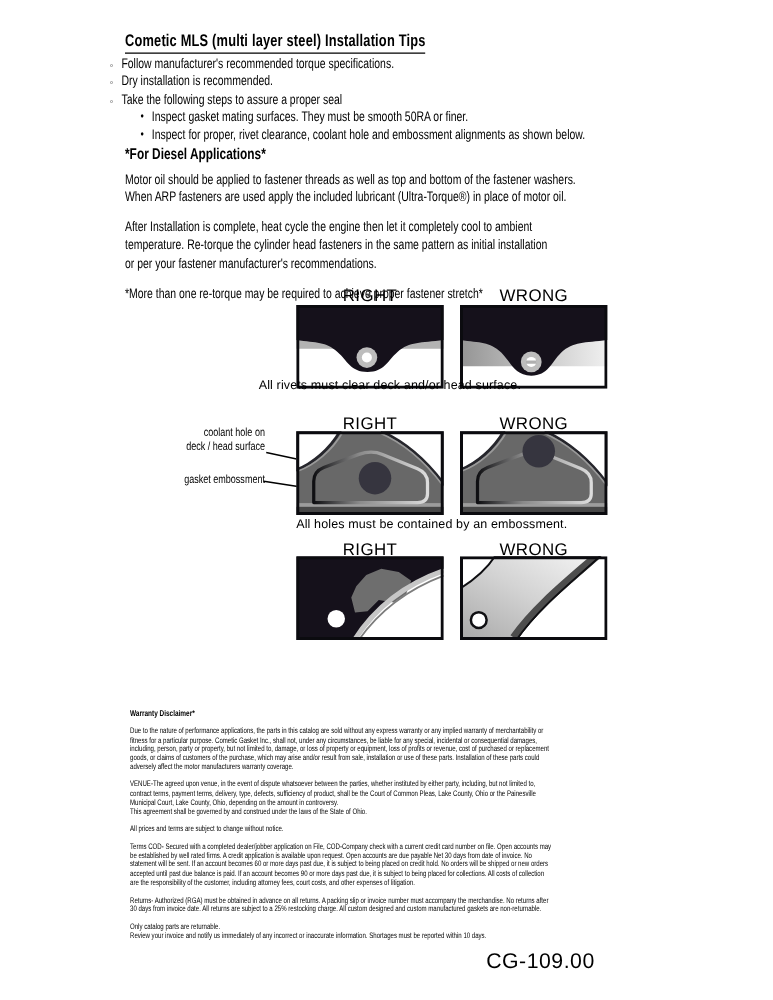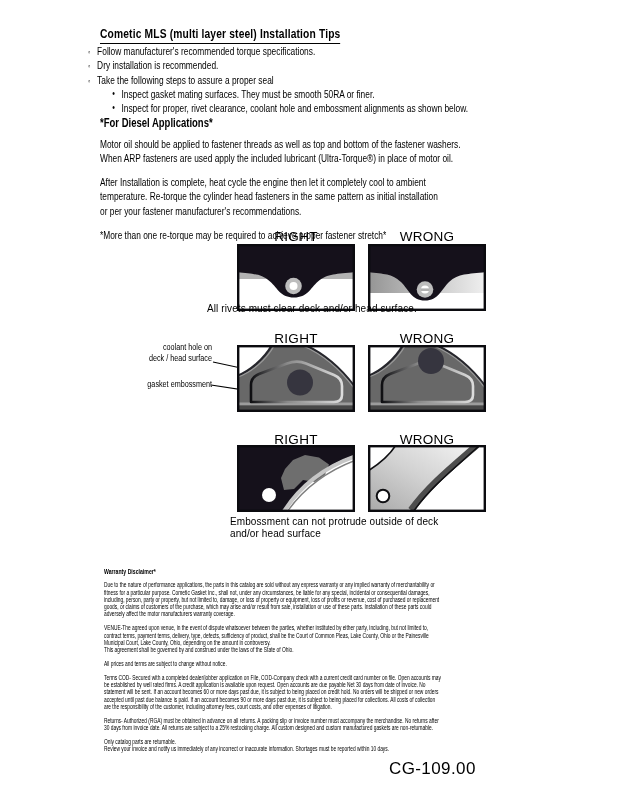--- a/index.html
+++ b/index.html
@@ -146,20 +146,21 @@
       <rect y="60.5" width="118" height="6.5" fill="#474747"></rect>
       <path d="M0,0 H35 C27,14 13,26 0,31 Z" fill="#ffffff" stroke="#26262c" stroke-width="2.2"></path>
       <path d="M68,0 H118 V42 C103,22 86,8 68,0 Z" fill="#ffffff" stroke="#26262c" stroke-width="2.2"></path>
       <path d="M37,1 C29,15 15,27 1,32" stroke="#9a9a9a" stroke-width="1.3" fill="none"></path>
       <path d="M66,1 C85,9 102,23 117,43" stroke="#9a9a9a" stroke-width="1.3" fill="none"></path>
       <path d="M14,57 L14,40 C14,34 17,31 22,29 L50,18.5 C57,16 63,16 69,18.5 L97,30 C103,32.5 105,36 105,41 L105,50 C105,55 102,57 97,57 Z" fill="none" stroke="url(#gEmb)" stroke-width="2.6" stroke-linejoin="round"></path>
       <circle cx="63" cy="16" r="13" fill="#36353f"></circle>
       <rect x="1.2" y="1.2" width="115.6" height="64.6" fill="none" stroke="#0b0b0f" stroke-width="2.4"></rect>
     </svg>
 
+    <div class="fcap" style="left:117px;top:85px;width:260px">All holes must be contained by an embossment.</div>
   </div>
 
   <div class="abs fig fig3">
     <span class="flabel" style="left:0;top:2px">RIGHT</span>
     <span class="flabel" style="left:131px;top:2px">WRONG</span>
 
     <svg class="fbox" style="left:0;top:15px" viewBox="0 0 118 67">
       <rect width="118" height="67" fill="#ffffff"></rect>
       <path d="M0,0 H118 V10 C92,19 65,36 46,67 L0,67 Z" fill="#15111b"></path>
       <path d="M47,45 L44,33 L48,24 L56,15 L68,10 L82,12.5 L92,19.5 L88,30 L78,37 L66,35 L57,44 Z" fill="#6e6e6e"></path>
@@ -171,22 +172,20 @@
 
     <svg class="fbox" style="left:131px;top:15px" viewBox="0 0 118 67">
       <rect width="118" height="67" fill="#ffffff"></rect>
       <path d="M28,0 H112 C89,21 63,41 45,67 H0 V26 C11,19 21,11 28,0 Z" fill="url(#gBand)" stroke="#0f0f12" stroke-width="1.6"></path>
       <path d="M109,0 C85,21 60,41 43,65" stroke="#4d4d4d" stroke-width="6.5" fill="none"></path>
       <path d="M112,0 C89,21 63,41 45,67" stroke="#0f0f12" stroke-width="1.4" fill="none"></path>
       <circle cx="15" cy="51" r="6.3" fill="#ffffff" stroke="#0f0f12" stroke-width="2"></circle>
       <rect x="1.2" y="1.2" width="115.6" height="64.6" fill="none" stroke="#0b0b0f" stroke-width="2.4"></rect>
     </svg>
 
-    <div class="fcap pre" style="left:-7px;top:86px;width:300px;line-height:12px">Embossment can not protrude outside of deck
-and/or head surface</div>
   </div>
 
   <div class="abs cx disc">
     <h3>Warranty Disclaimer*</h3>
     <p class="pre">Due to the nature of performance applications, the parts in this catalog are sold without any express warranty or any implied warranty of merchantability or
 fitness for a particular purpose.  Cometic Gasket Inc., shall not, under any circumstances, be liable for any special, incidental or consequential damages,
 including, person, party or property, but not limited to, damage, or loss of property or equipment, loss of profits or revenue, cost of purchased or replacement
 goods, or claims of customers of the purchase, which may arise and/or result from sale, installation or use of these parts.  Installation of these parts could
 adversely affect the motor manufacturers warranty coverage.</p>
     <p class="pre">VENUE-The agreed upon venue, in the event of dispute whatsoever between the parties, whether instituted by either party, including, but not limited to,

